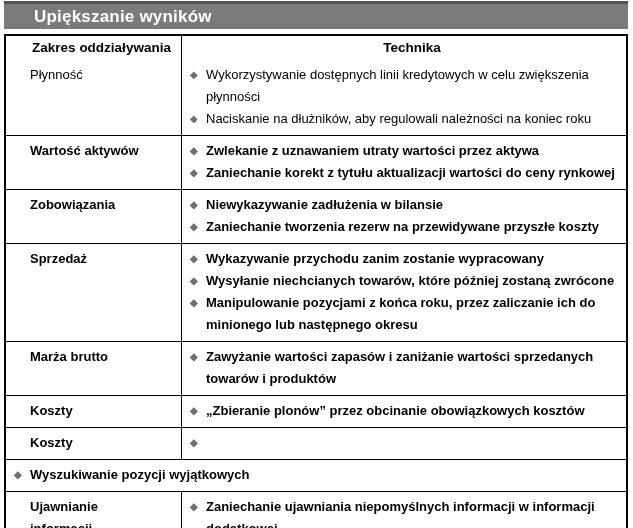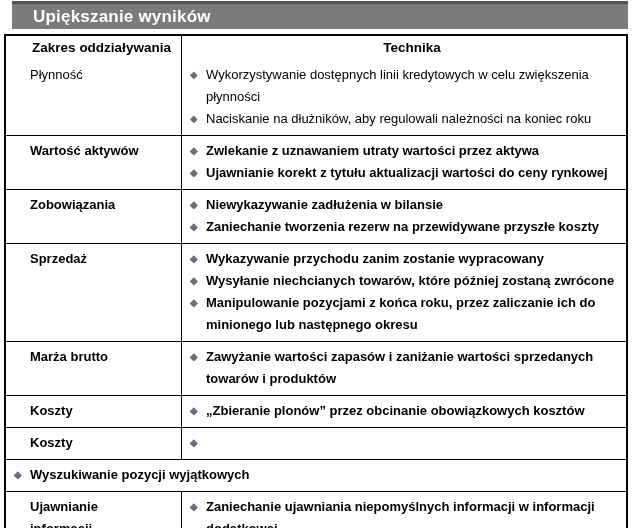--- a/index.html
+++ b/index.html
@@ -21,22 +21,21 @@
     overflow:hidden;
   }
   .page{ padding:1px 5px 0 4px; }
 
   .title-bar{
     height:28px;
     background:var(--c-titlebg);
     border-top:3px solid var(--c-titleedge);
     display:flex;
     align-items:center;
-    padding-left:21px;
-    margin-left:8px;
+    padding-left:30px;
   }
   .title-bar .title-text{
     color:var(--c-titletext);
     font-weight:bold;
     font-size:17px;
     letter-spacing:0.2px;
   }
 
   .table{
     margin-top:5px;
@@ -118,21 +117,21 @@
         </div>
         <div class="trow">
           <div class="cell-scope">Wartość aktywów</div>
           <div class="cell-tech">
             <div class="tech-item">
               <span class="tech-bullet">◆</span>
               <span class="tech-text">Zwlekanie z uznawaniem utraty wartości przez aktywa</span>
             </div>
             <div class="tech-item">
               <span class="tech-bullet">◆</span>
-              <span class="tech-text">Ujawnianie korekt z tytułu aktualizacji wartości do ceny rynkowej</span>
+              <span class="tech-text">Zaniechanie korekt z tytułu aktualizacji wartości do ceny rynkowej</span>
             </div>
           </div>
         </div>
         <div class="trow">
           <div class="cell-scope">Zobowiązania</div>
           <div class="cell-tech">
             <div class="tech-item">
               <span class="tech-bullet">◆</span>
               <span class="tech-text">Niewykazywanie zadłużenia w bilansie</span>
             </div>

